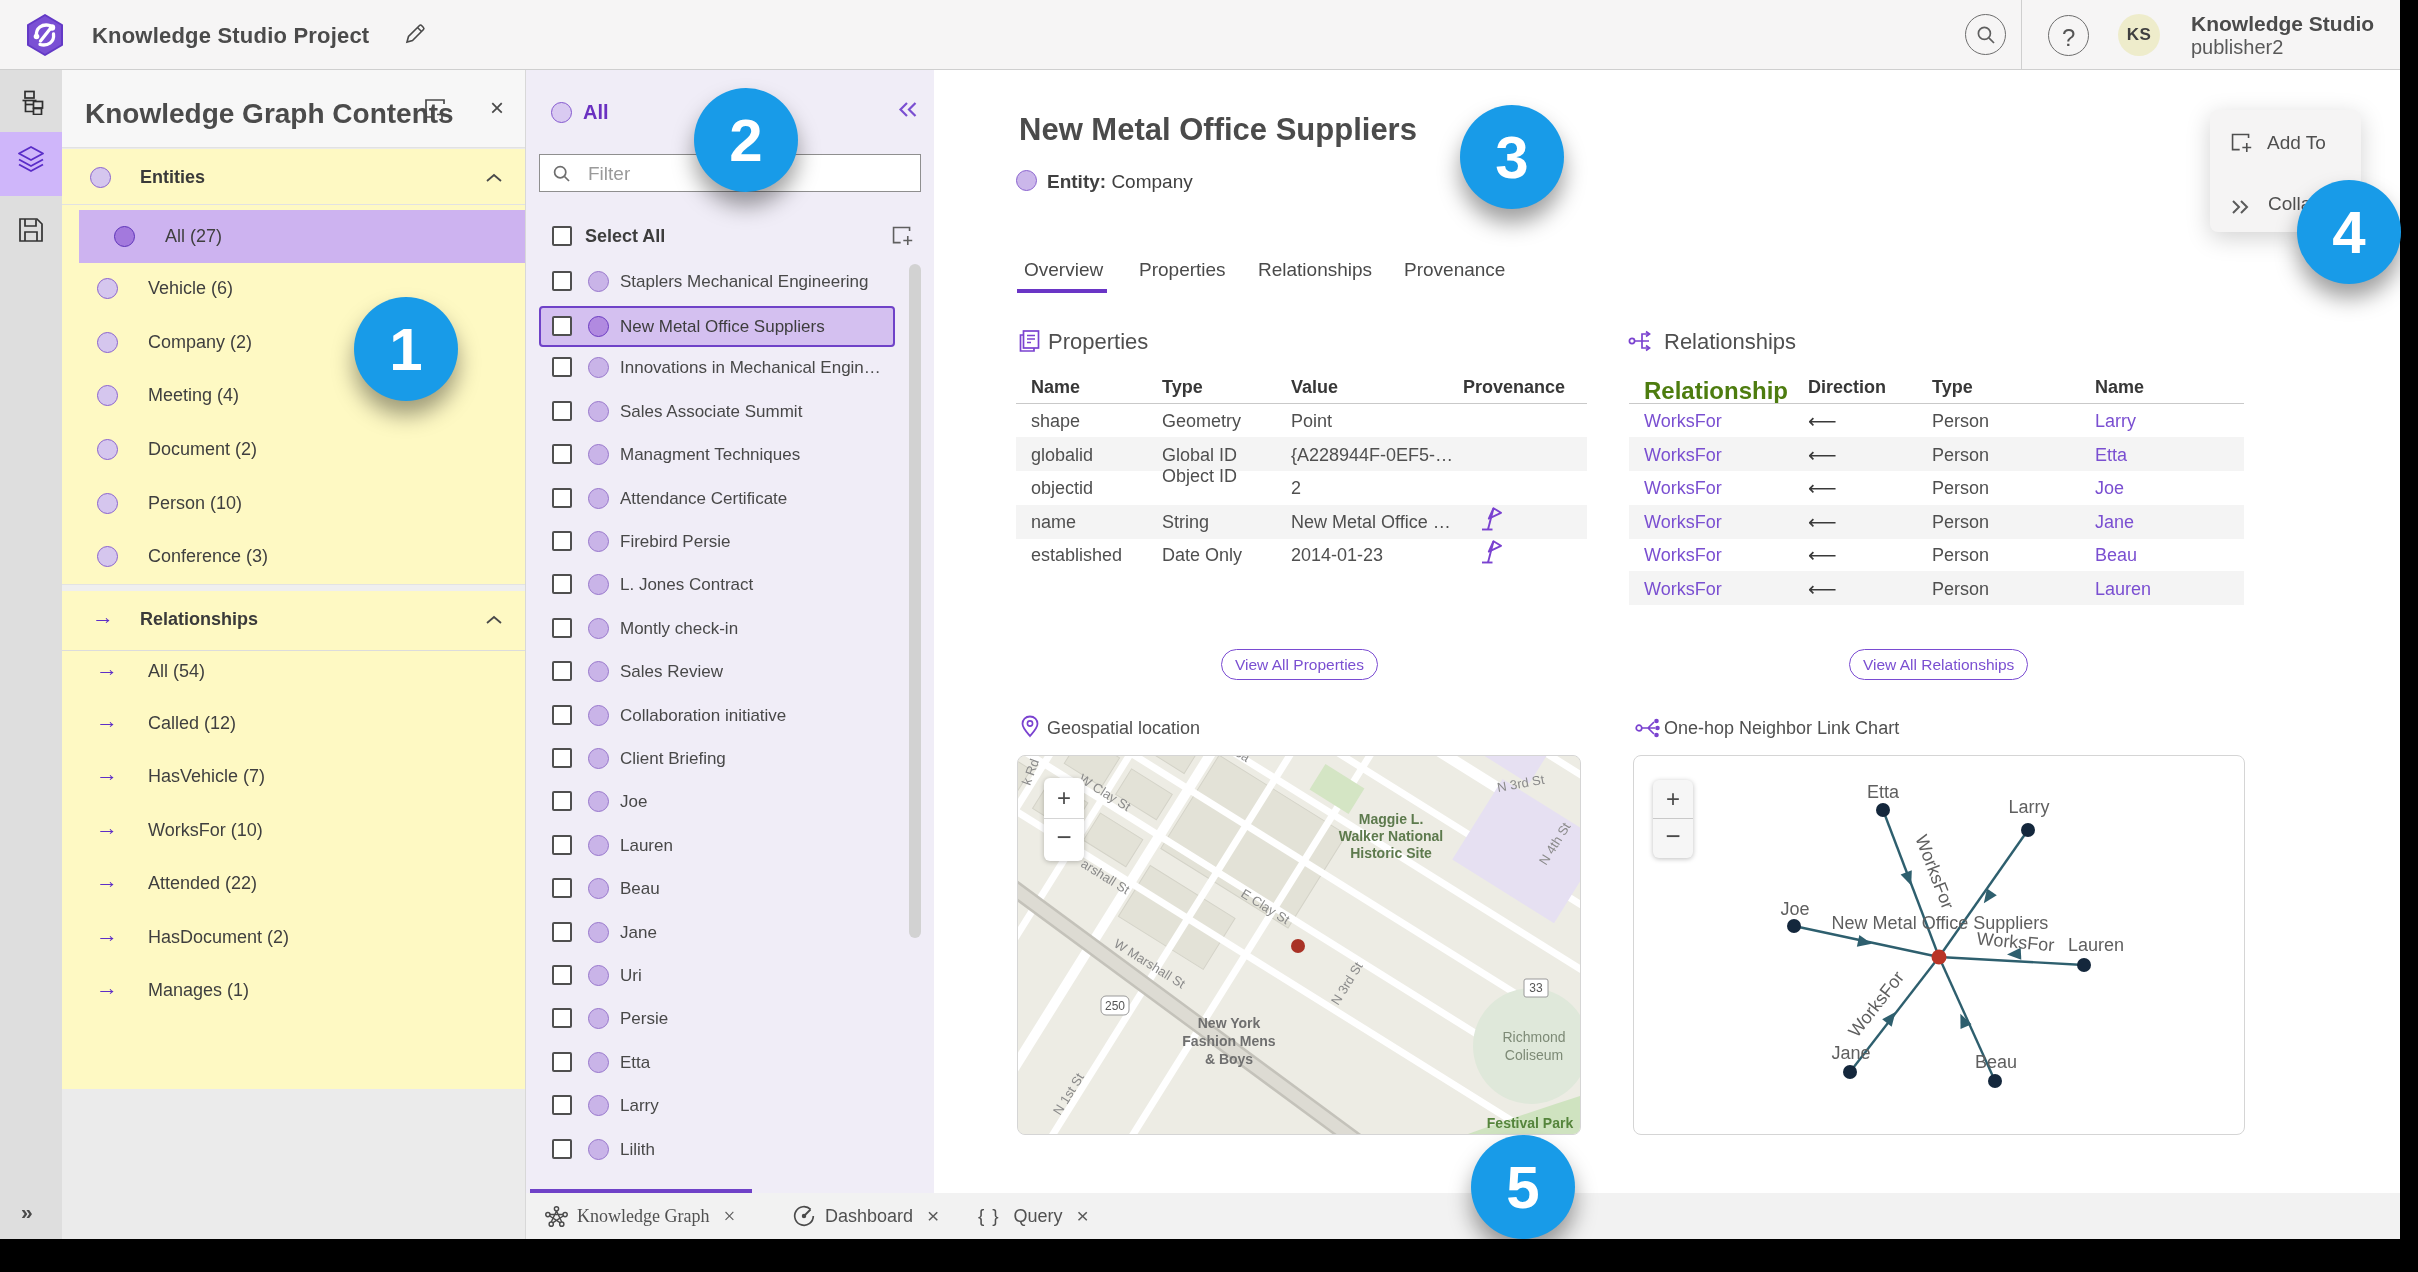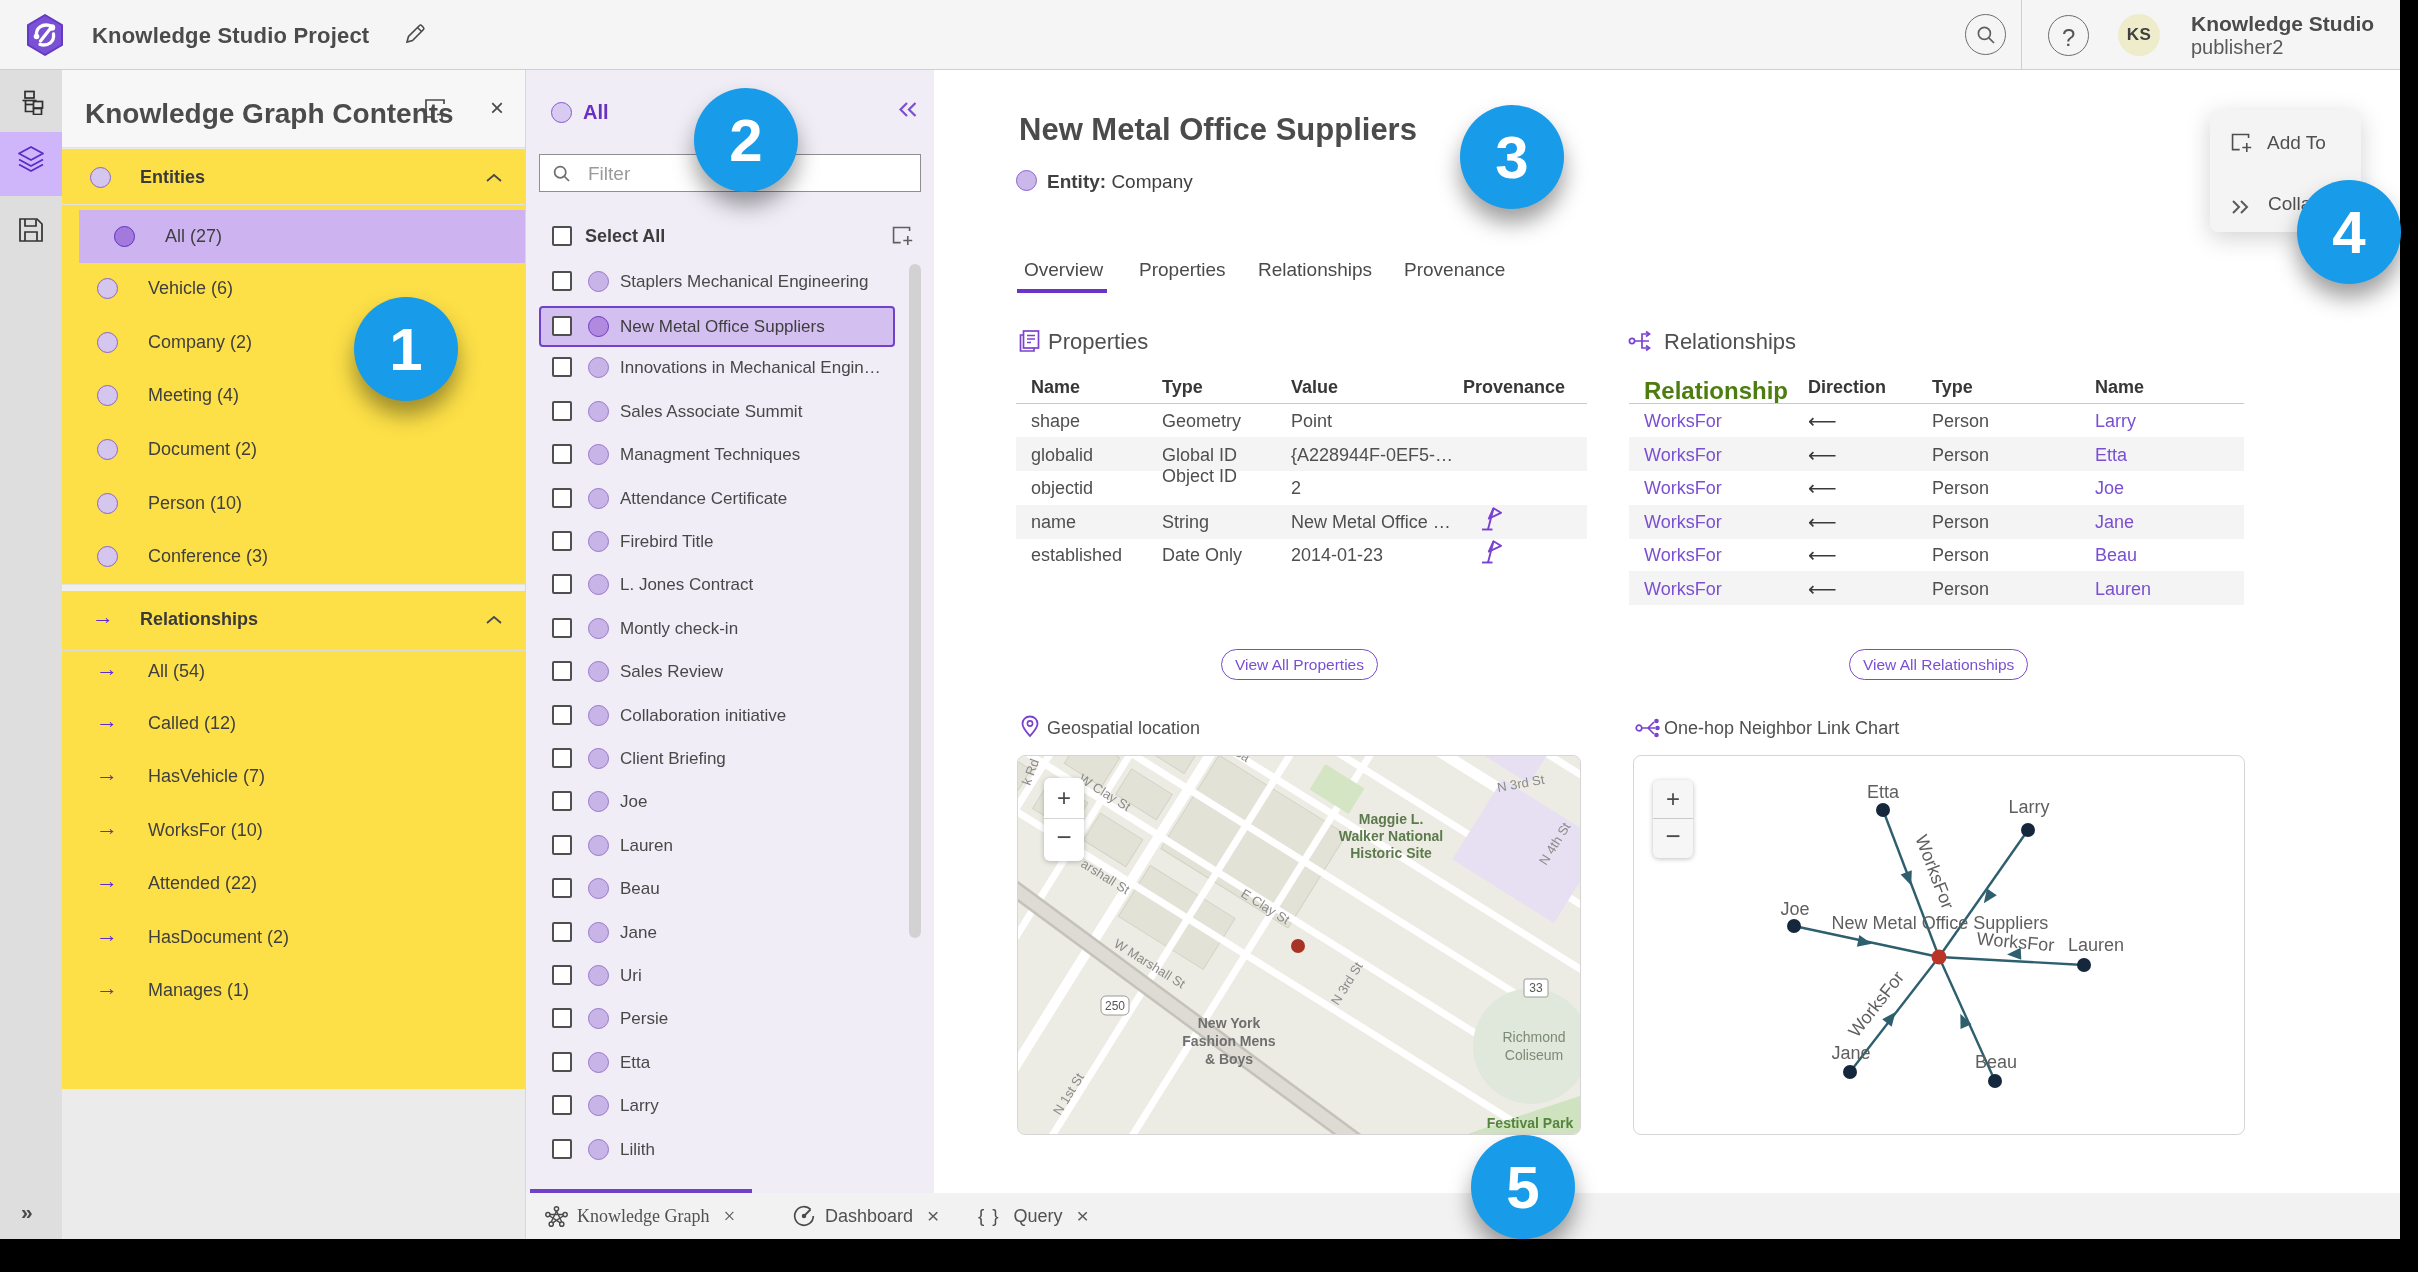--- a/index.html
+++ b/index.html
@@ -14,21 +14,21 @@
   #hdrdivider{left:2021px;top:0;width:1px;height:69px;background:#cfcfcf;}
   #ksname{left:2191px;top:12px;font-size:21px;font-weight:bold;color:#4b4b4b;line-height:23px;}
   #ksname span{font-weight:normal;color:#595959;font-size:20px;}
   
   #rail{left:0;top:70px;width:62px;height:1169px;background:#dedede;}
   #railsel{left:0;top:62px;width:62px;height:64px;background:#cfb6fa;}
   
   #panel1{left:62px;top:70px;width:464px;height:1169px;background:#ebebeb;border-right:1px solid #d8d8d8;box-sizing:border-box;}
   #p1head{left:0;top:0;width:463px;height:78px;background:#f7f7f7;border-bottom:1px solid #e2e2e2;box-sizing:border-box;}
   #p1title{left:23px;top:28px;font-size:28px;font-weight:bold;color:#4b4b4b;}
-  #p1list{left:0;top:79px;width:463px;height:940px;background:#fde047;}
+  #p1list{left:0;top:79px;width:463px;height:940px;background:#fef9c3;}
   .row1{position:absolute;left:0;width:463px;height:53px;}
   .row1 .circ{position:absolute;left:35px;top:16px;}
   .row1 .lbl{position:absolute;left:86px;top:16px;font-size:18px;color:#3f3f3f;}
   .sechead .lbl{font-weight:bold;color:#3a3a3a;}
   .circ{width:21px;height:21px;border-radius:50%;background:#d5c6ee;border:1.6px solid #8a63cf;box-sizing:border-box;}
   .arrow-r{color:#5e2fc7;font-size:22px;}
   
   #panel2{left:526px;top:70px;width:408px;height:1123px;background:#f0edf7;}
   .chk{width:20px;height:20px;border:2px solid #4f4f4f;background:#fff;box-sizing:border-box;border-radius:2px;}
   .row2{position:absolute;left:0;width:408px;height:43px;}
@@ -253,21 +253,21 @@
         <span class="lbl">Managment Techniques</span>
       </div>
     <div class="row2" style="top:407px;">
         <span class="chk"></span>
         <span class="circ"></span>
         <span class="lbl">Attendance Certificate</span>
       </div>
     <div class="row2" style="top:450px;">
         <span class="chk"></span>
         <span class="circ"></span>
-        <span class="lbl">Firebird Title</span>
+        <span class="lbl">Firebird Persie</span>
       </div>
     <div class="row2" style="top:537px;">
         <span class="chk"></span>
         <span class="circ"></span>
         <span class="lbl">Montly check-in</span>
       </div>
     <div class="row2" style="top:493px;">
         <span class="chk"></span>
         <span class="circ"></span>
         <span class="lbl">L. Jones Contract</span>

